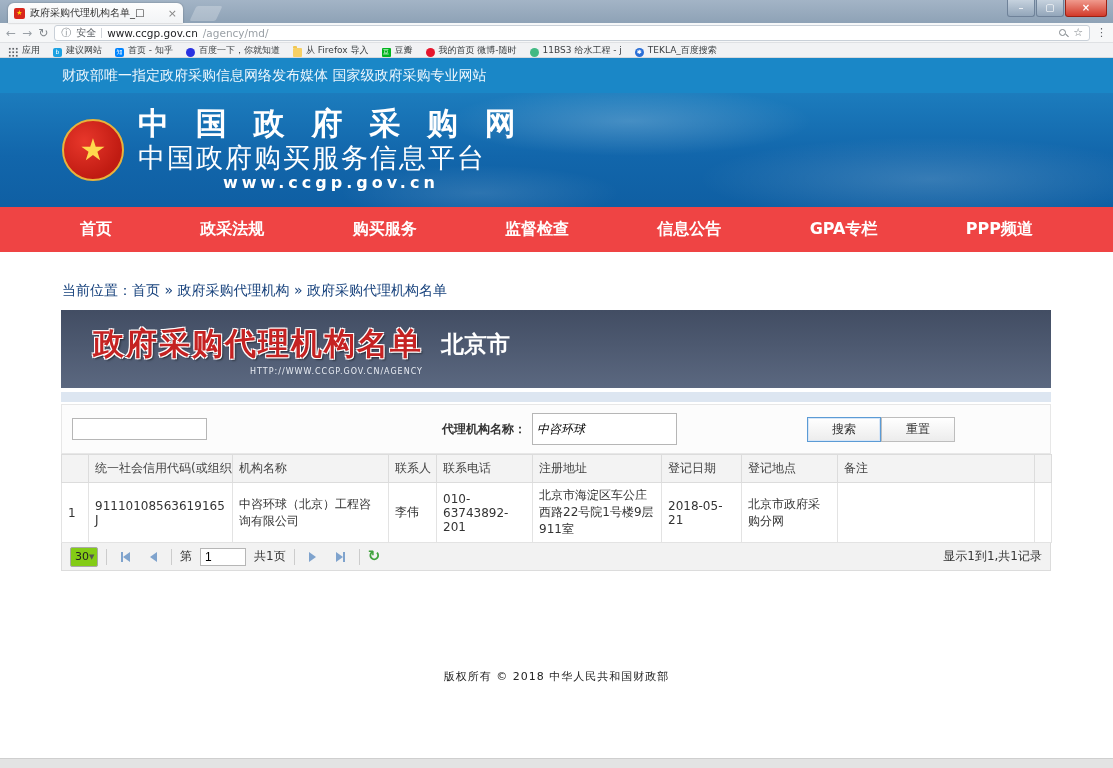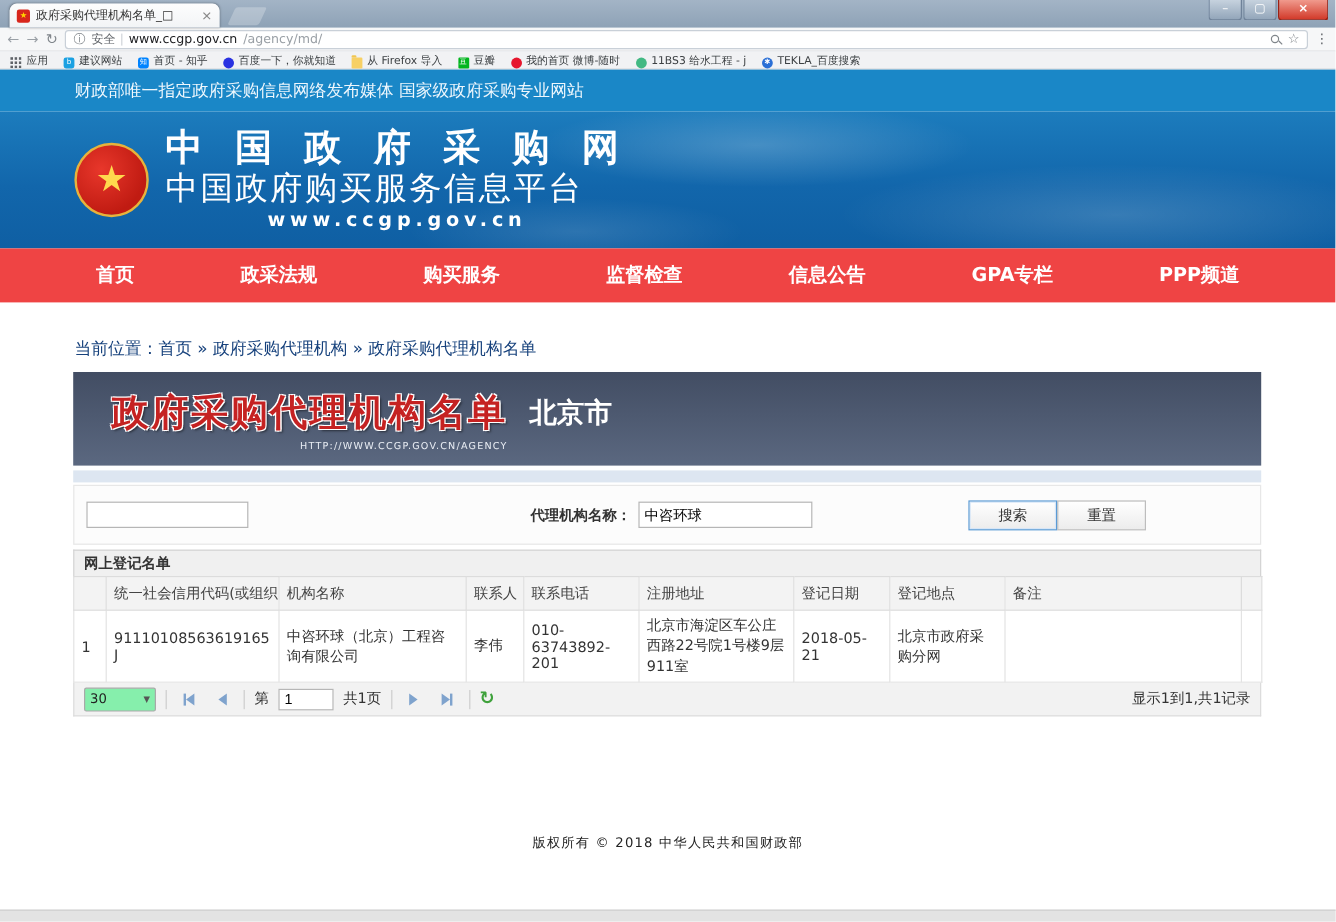--- a/index.html
+++ b/index.html
@@ -95,39 +95,39 @@
   .banner-url { font-size:8px; color:#e8ecf3; letter-spacing:1px; margin-top:2px; }
   .banner-region { color:#fff; font-size:23px; font-weight:bold; margin:0 0 10px 18px; }
 
   .sub-strip { height:10px; background:#dde6f1; margin-top:4px; }
 
   .search-panel { margin-top:2px; height:50px; background:#fcfcfc; border:1px solid #e7e7e7;
     display:flex; align-items:center; padding:0 10px; }
   .code-label { width:172px; font-size:12px; font-weight:bold; color:#333; text-align:center; line-height:1.5; }
   .code-input { width:135px; height:22px; border:1px solid #b6b6b6; background:#fff; font-size:12px; padding:0 4px; }
   .name-label { font-size:12px; font-weight:bold; color:#333; margin-left:235px; }
-  .name-input { width:145px; height:22px; border:1px solid #b6b6b6; background:#fff; font-size:12px; padding:0 4px; margin-left:6px; }
+  .name-input { width:145px; height:32px; border:1px solid #b6b6b6; background:#fff; font-size:12px; padding:0 4px; margin-left:6px;font-style:italic; }
   .btn { width:74px; height:25px; font-size:12px; color:#333; text-align:center; line-height:23px;
     background:linear-gradient(180deg,#ffffff,#ececec); cursor:pointer; }
   .btn-search { margin-left:130px; border:1px solid #5b9bd5; box-shadow:inset 0 0 0 1px #d7e6f7; }
   .btn-reset { border:1px solid #bdbdbd; }
 
   .grid-title { margin-top:4px; height:22px; background:#f0f0f0; border:1px solid #d4d4d4; border-bottom:none;
     font-size:12px; font-weight:bold; color:#333; line-height:21px; padding-left:8px; }
 
   table.grid { width:990px; border-collapse:collapse; table-layout:fixed; }
   table.grid th { background:#f3f3f3; font-size:12px; font-weight:normal; color:#444; text-align:left;
     border:1px solid #dcdcdc; padding:5px 6px; height:26px; white-space:nowrap; overflow:hidden; }
   table.grid td { font-size:12px; color:#333; border:1px solid #e3e3e3; padding:4px 6px; height:54px;
     vertical-align:middle; word-wrap:break-word; background:#fff; }
   td.cell-link { color:#4d50d0; cursor:pointer; }
 
   .pager { height:28px; background:#f2f2f2; border:1px solid #dcdcdc; border-top:none;
     display:flex; align-items:center; padding:0 8px; gap:8px; }
-  .page-size { width:60px; height:20px; background:#86efac; border:1px solid #a9a9a9; border-radius:2px;
+  .page-size { width:28px; height:20px; background:#84cc16; border:1px solid #a9a9a9; border-radius:2px;
     font-size:11px; color:#222; display:flex; align-items:center; justify-content:space-between; padding:0 4px; cursor:pointer; }
   .page-size .caret { font-size:7px; color:#555; }
   .pg-sep { width:1px; height:16px; background:#ccc; }
   .pg-btn { display:flex; align-items:center; justify-content:center; width:20px; height:18px; cursor:pointer; }
   .tri { width:0; height:0; border-top:5px solid transparent; border-bottom:5px solid transparent; }
   .tri.left { border-right:7px solid #7fa3cd; }
   .tri.right { border-left:7px solid #7fa3cd; }
   .bar { width:2px; height:10px; background:#7fa3cd; }
   .pg-text { font-size:12px; color:#333; }
   .page-input { width:46px; height:18px; border:1px solid #b6b6b6; background:#fff; font-size:12px; padding:0 4px; }
@@ -249,21 +249,20 @@
   <div class="sub-strip"></div>
 
   <div class="search-panel">
     <input class="code-input" value="" style="">
     <span class="name-label">代理机构名称：</span>
     <input class="name-input" value="中咨环球" style="">
     <div class="btn btn-search">搜索</div>
     <div class="btn btn-reset">重置</div>
   </div>
 
-  <div class="grid-title">网上登记名单</div>
 
   <table class="grid">
     <colgroup>
       <col style="width:27px">
         <col style="width:144px">
         <col style="width:156px">
         <col style="width:48px">
       <col style="width:96px">
         <col style="width:129px">
         <col style="width:80px">

